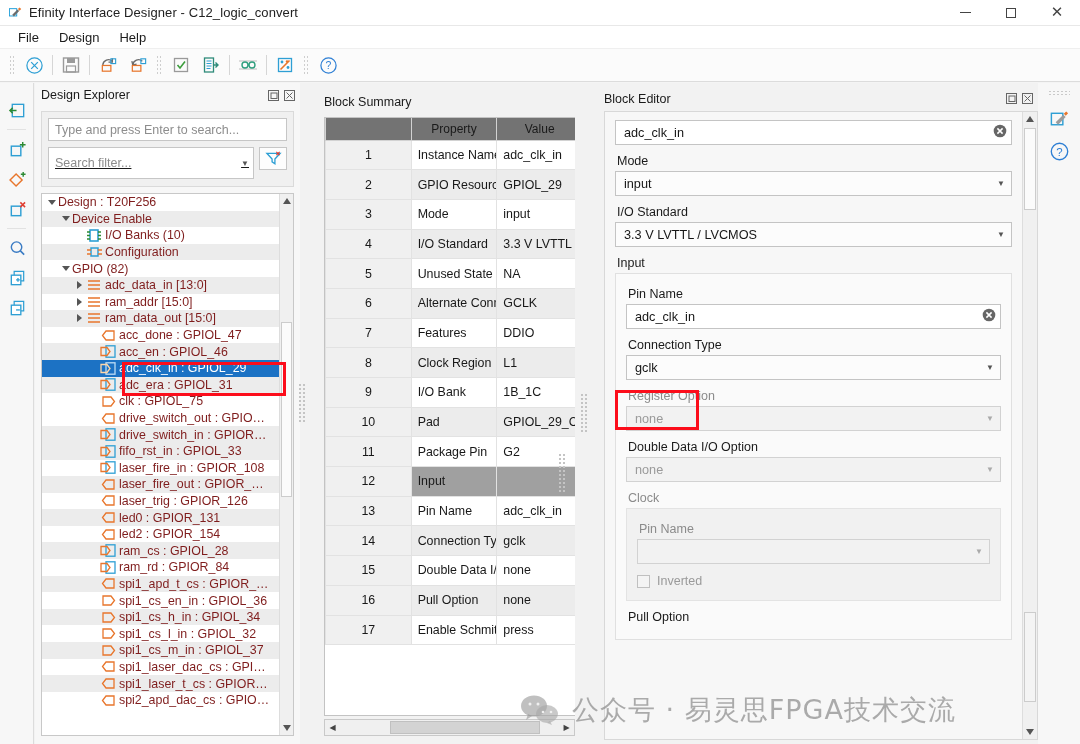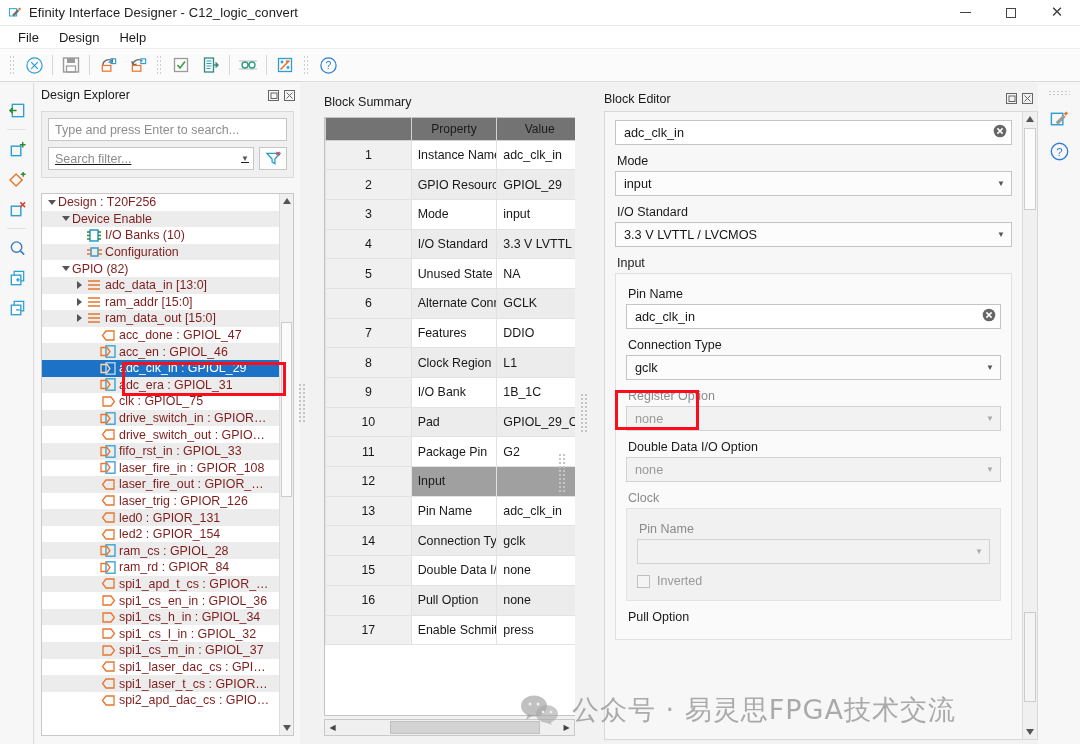--- a/index.html
+++ b/index.html
@@ -52,21 +52,21 @@
   .panel-head{ height:24px; display:flex; align-items:center; padding:0 4px 0 6px; font-size:12.5px;}
   .panel-head .ttl{ color:#1a1a1a;}
   .panel-head .pbtns{ margin-left:auto; display:flex; gap:3px;}
   .pbtn{ width:13px; height:13px; display:flex; align-items:center; justify-content:center;
          color:#555; font-size:9px; line-height:1;}
   .search-box{ margin:4px 6px 0 6px; background:#f0f0f0; border:1px solid #dadada; padding:6px 6px 7px 6px;text-decoration:underline;}
   .in-txt{ width:100%; height:23px; border:1px solid #c6c6c6; background:#fff; font-size:12.5px;
            padding:0 6px; font-family:"Liberation Sans",sans-serif; color:#222; outline:none;}
   .in-txt::placeholder{ color:#8d8d8d;}
   .filter-row{ display:flex; gap:5px; margin-top:6px;}
-  .combo{ flex:1; height:23px; border:1px solid #c6c6c6; background:#fff; display:flex; align-items:center;
+  .combo{ flex:1; height:32px; border:1px solid #c6c6c6; background:#fff; display:flex; align-items:center;
           padding:0 4px 0 6px; font-size:12.5px; color:#8d8d8d; position:relative;}
   .combo .arr{ margin-left:auto; color:#555; font-size:8px;}
   .filt-btn{ width:28px; height:23px; border:1px solid #c6c6c6; background:#fdfdfd;
              display:flex; align-items:center; justify-content:center;}
   
   #tree-wrap{ position:absolute; left:6px; right:6px; top:110px; bottom:8px;
               background:#fff; border:1px solid #c8c8c8; overflow:hidden;}
   #tree{ position:absolute; left:0; top:0; right:14px; bottom:0; overflow:hidden;}
   .trow{ height:16.6px; display:flex; align-items:center; font-size:12.4px; white-space:nowrap;
          padding-right:4px; color:#7f1d1d;}
@@ -442,38 +442,38 @@
           </div>
           <div class="trow" style="padding-left: 45px;">
             <span class="tw"></span>
             <span class="ticon">
               <svg width="15" height="11" viewBox="0 0 15 11">
                 <path d="M2 1 H10 L13.5 5.5 L10 10 H2 Z" fill="none" stroke="#e8762c" stroke-width="1.3"></path>
               </svg>
             </span>
             <span class="tlabel">clk : GPIOL_75</span>
           </div>
+          <div class="trow" style="padding-left: 45px;">
+            <span class="tw"></span>
+            <span class="ticon">
+              <svg width="15" height="11" viewBox="0 0 15 11">
+                <path d="M13 1 H5 L1.5 5.5 L5 10 H13 Z" fill="none" stroke="#e8762c" stroke-width="1.3"></path>
+              </svg>
+            </span>
+            <span class="tlabel">drive_switch_out : GPIO…</span>
+          </div>
           <div class="trow alt" style="padding-left: 45px;">
             <span class="tw"></span>
             <span class="ticon">
               <svg width="16" height="13" viewBox="0 0 16 13">
                 <rect x="6" y="0.8" width="9" height="11.4" fill="none" stroke="#2e9fd4" stroke-width="1.3"></rect>
                 <path d="M1 2.5 H7 L10 6.5 L7 10.5 H1 Z" fill="none" stroke="#e8762c" stroke-width="1.3"></path>
               </svg>
             </span>
             <span class="tlabel">drive_switch_in : GPIOR…</span>
-          </div>
-          <div class="trow" style="padding-left: 45px;">
-            <span class="tw"></span>
-            <span class="ticon">
-              <svg width="15" height="11" viewBox="0 0 15 11">
-                <path d="M13 1 H5 L1.5 5.5 L5 10 H13 Z" fill="none" stroke="#e8762c" stroke-width="1.3"></path>
-              </svg>
-            </span>
-            <span class="tlabel">drive_switch_out : GPIO…</span>
           </div>
           <div class="trow alt" style="padding-left: 45px;">
             <span class="tw"></span>
             <span class="ticon">
               <svg width="16" height="13" viewBox="0 0 16 13">
                 <rect x="6" y="0.8" width="9" height="11.4" fill="none" stroke="#2e9fd4" stroke-width="1.3"></rect>
                 <path d="M1 2.5 H7 L10 6.5 L7 10.5 H1 Z" fill="none" stroke="#e8762c" stroke-width="1.3"></path>
               </svg>
             </span>
             <span class="tlabel">fifo_rst_in : GPIOL_33</span>

